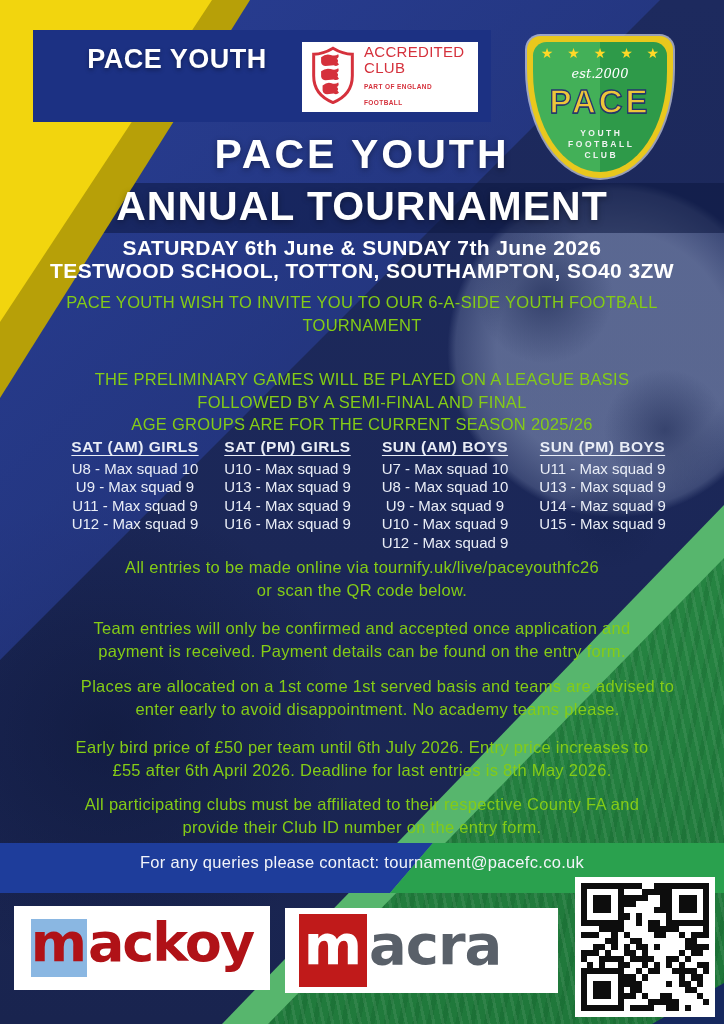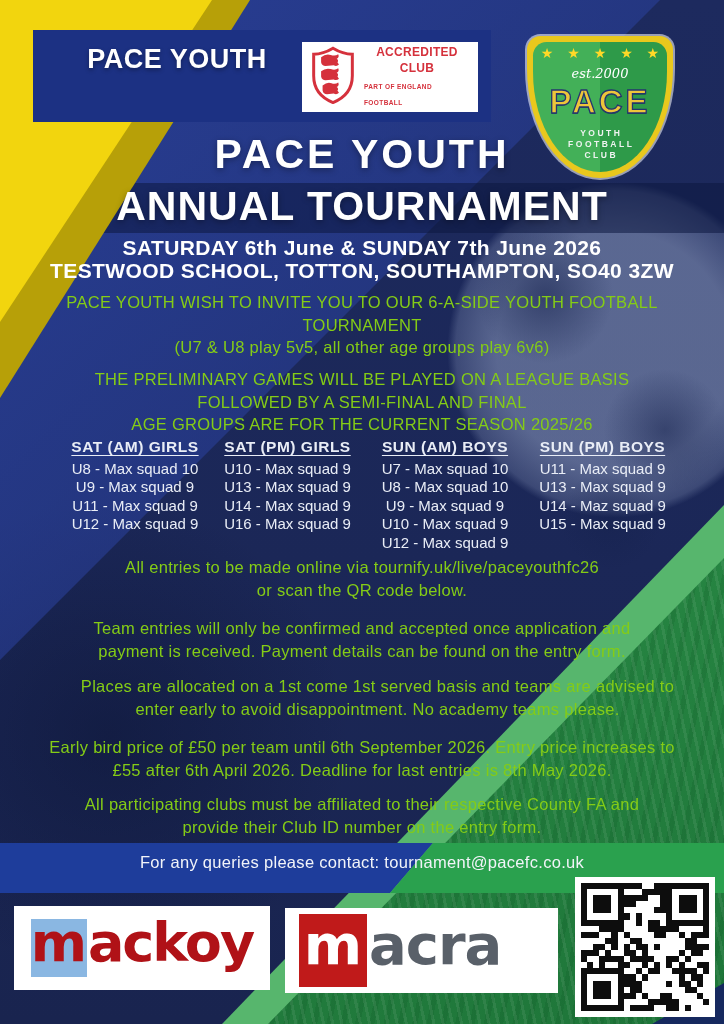--- a/index.html
+++ b/index.html
@@ -41,21 +41,21 @@
     clip-path:polygon(53px 0,344px 0,344px 50px,10px 50px);background:#2aa14e;}
 
   
   .club-banner{position:absolute;left:33px;top:30px;width:458px;height:92px;background:#1c3183;}
   .club-banner-text{position:absolute;left:8px;top:13px;width:272px;text-align:center;
     font-weight:bold;font-size:27px;line-height:32px;letter-spacing:.5px;
     text-shadow:0 2px 4px rgba(0,0,0,.35);}
   .accredited-box{position:absolute;left:302px;top:42px;width:176px;height:70px;background:#fff;
     display:flex;align-items:center;gap:8px;padding:0 8px;box-sizing:border-box;}
   .accredited-text{color:#d5313c;line-height:16px;}
-  .accredited-title{font-weight:bold;font-size:12px;letter-spacing:.3px;text-align:center;}
+  .accredited-title{font-weight:normal;font-size:15px;letter-spacing:.3px;}
   .accredited-sub{font-size:6.5px;font-weight:bold;letter-spacing:.4px;margin-top:3px;}
 
   
   .badge{position:absolute;left:527px;top:36px;width:146px;height:142px;}
   .shield{border-radius:14px 14px 52% 52% / 14px 14px 80% 80%;}
   .badge-yellow{position:absolute;inset:0;background:#e9c81d;box-shadow:0 0 0 2px rgba(255,255,255,.55);}
   .badge-green{position:absolute;inset:6px;background:linear-gradient(90deg,#43b058 50%,#2e9a49 50%);}
   .badge-stars{position:absolute;top:9px;left:0;right:0;text-align:center;color:#ffd927;
     font-size:14px;letter-spacing:5px;text-indent:5px;}
   .badge-est{position:absolute;top:30px;left:0;right:0;text-align:center;color:#fff;
@@ -165,21 +165,20 @@
   </div>
 
   <div class="center-text title1">PACE YOUTH</div>
   <div class="center-text title2">ANNUAL TOURNAMENT</div>
   <div class="center-text dates">SATURDAY 6th June &amp; SUNDAY 7th June 2026</div>
   <div class="center-text venue">TESTWOOD SCHOOL, TOTTON, SOUTHAMPTON, SO40 3ZW</div>
 
   <div class="center-text para intro">
     <div>PACE YOUTH WISH TO INVITE YOU TO OUR 6-A-SIDE YOUTH FOOTBALL</div>
     <div>TOURNAMENT</div>
-    <div>(U7 &amp; U8 play 5v5, all other age groups play 6v6)</div>
   </div>
 
   <div class="center-text para format">
     <div>THE PRELIMINARY GAMES WILL BE PLAYED ON A LEAGUE BASIS</div>
     <div>FOLLOWED BY A SEMI-FINAL AND FINAL</div>
     <div>AGE GROUPS ARE FOR THE CURRENT SEASON 2025/26</div>
   </div>
 
   <div class="age-col col1">
     <div class="hdr">SAT (AM) GIRLS</div>
@@ -217,21 +216,21 @@
   </div>
   <div class="center-text para confirmation">
     <div>Team entries will only be confirmed and accepted once application and</div>
     <div>payment is received. Payment details can be found on the entry form.</div>
   </div>
   <div class="center-text para places">
     <div>Places are allocated on a 1st come 1st served basis and teams are advised to</div>
     <div>enter early to avoid disappointment. No academy teams please.</div>
   </div>
   <div class="center-text para pricing">
-    <div>Early bird price of £50 per team until 6th September 2026. Entry price increases to</div>
+    <div>Early bird price of £50 per team until 6th July 2026. Entry price increases to</div>
     <div>£55 after 6th April 2026. Deadline for last entries is 8th May 2026.</div>
   </div>
   <div class="center-text para affiliation">
     <div>All participating clubs must be affiliated to their respective County FA and</div>
     <div>provide their Club ID number on the entry form.</div>
   </div>
 
   <div class="center-text contact-line">For any queries please contact: tournament@pacefc.co.uk</div>
 
   <div class="mackoy-box">

